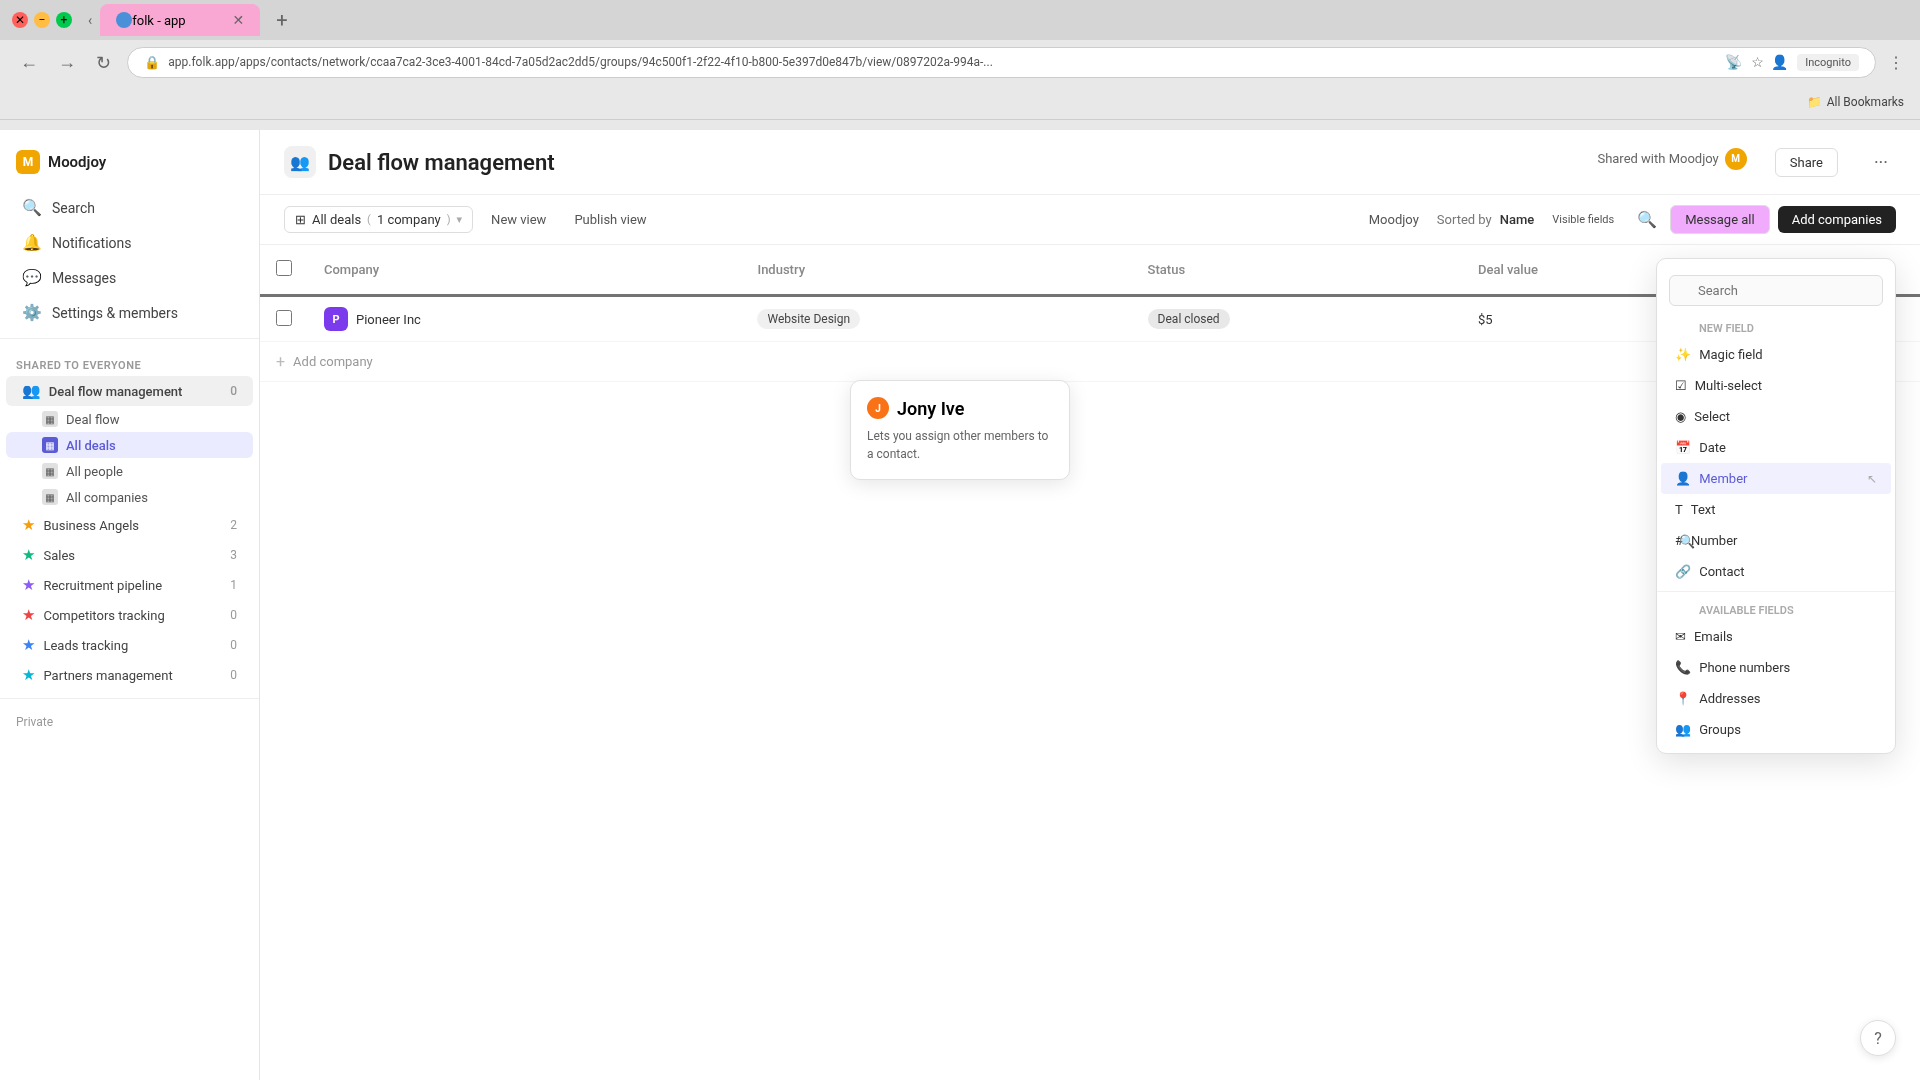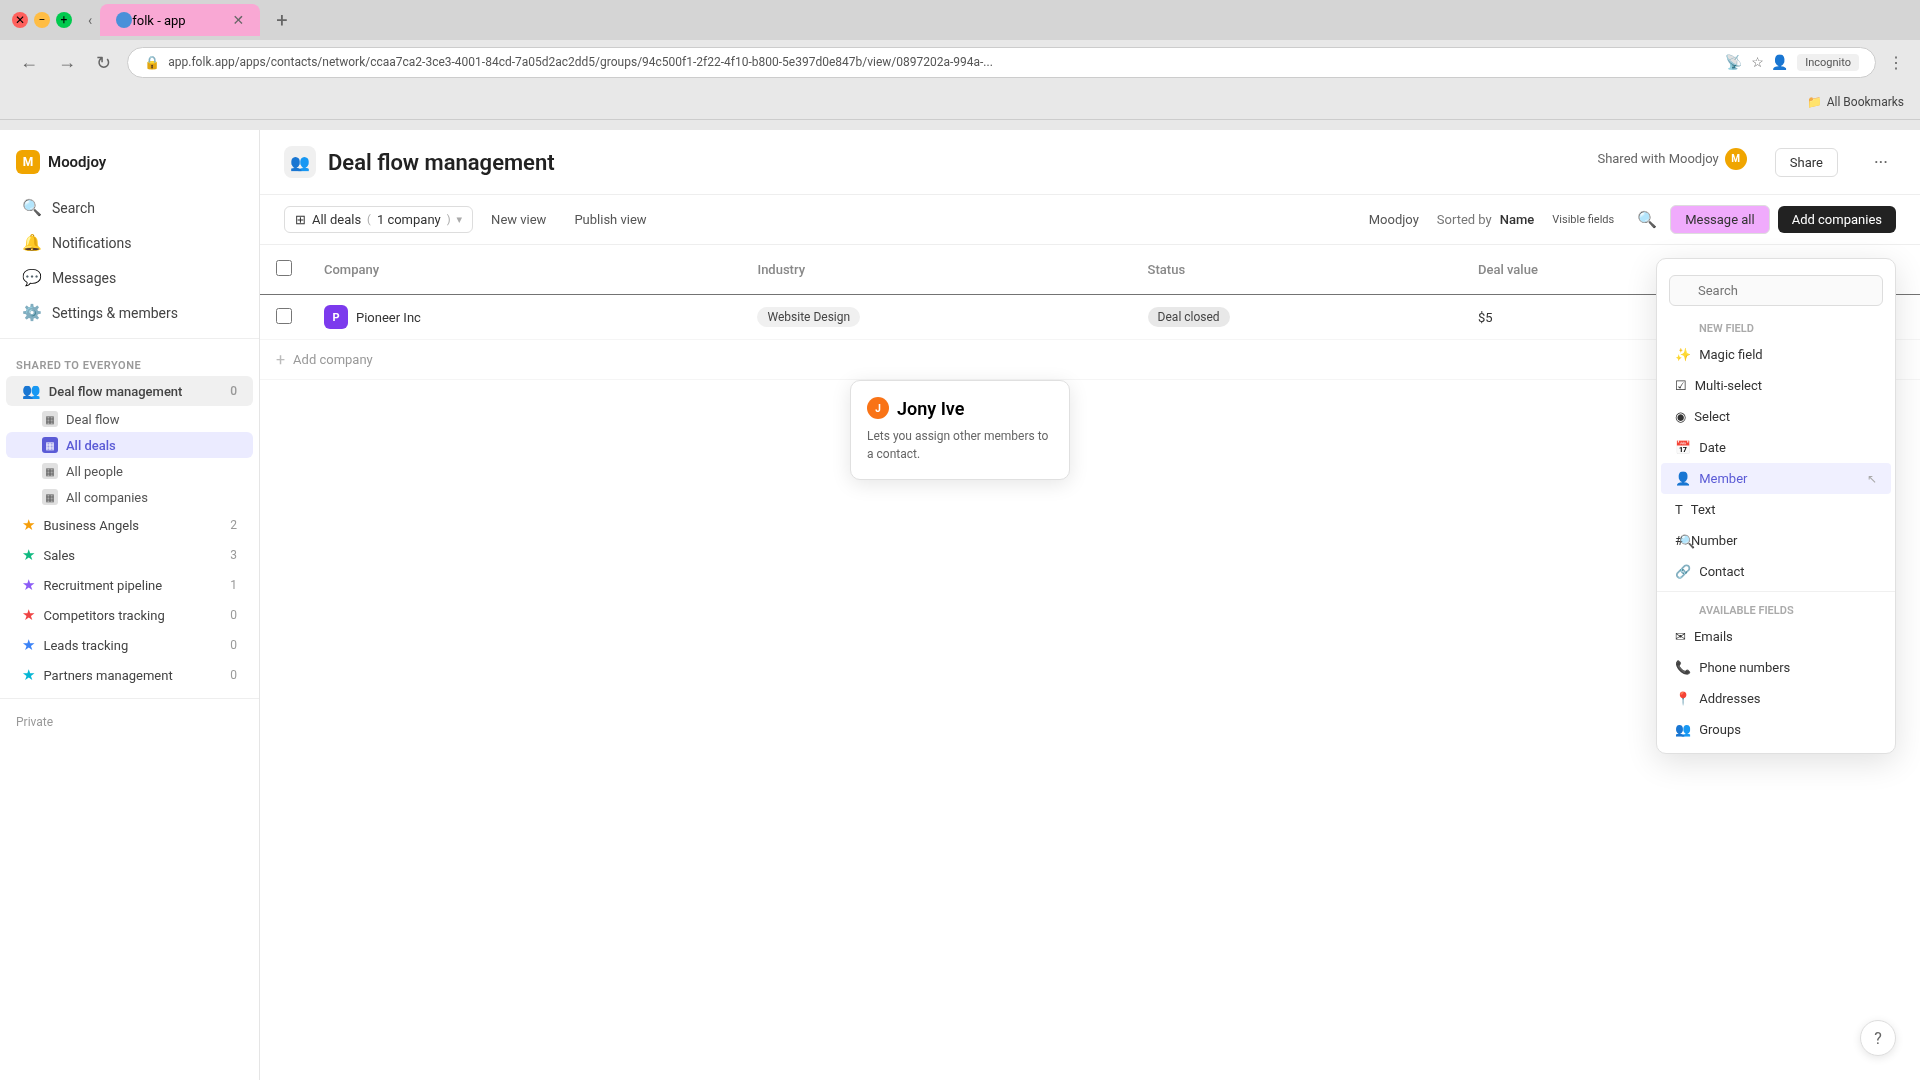--- a/index.html
+++ b/index.html
@@ -71,21 +71,21 @@
     .sort-label { font-size: 13px; color: #777; }
     .sort-value { font-size: 13px; color: #333; font-weight: 500; }
     .visible-fields-btn { background: none; border: none; font-size: 11px; color: #555; cursor: pointer; padding: 5px 10px; }
     .search-icon-btn { background: none; border: none; font-size: 16px; color: #555; cursor: pointer; padding: 5px; }
     .message-all-btn { background: #f0abfc; border: 1px solid #ddd; border-radius: 6px; padding: 6px 14px; font-size: 13px; cursor: pointer; color: #333; }
     .add-companies-btn { background: #222; color: white; border: none; border-radius: 6px; padding: 6px 14px; font-size: 13px; cursor: pointer; }
 
     
     .table-container { flex: 1; overflow: auto; }
     table { width: 100%; border-collapse: collapse; }
-    thead tr { border-bottom: 1px solid #737373; }
+    thead tr { border-bottom: 3px solid #737373; }
     th { padding: 10px 16px; text-align: left; font-size: 13px; font-weight: 500; color: #888; background: white; position: sticky; top: 0; z-index: 1; white-space: nowrap; }
     td { padding: 10px 16px; font-size: 13px; color: #333; border-bottom: 1px solid #f5f5f5; vertical-align: middle; }
     .checkbox { width: 16px; height: 16px; border: 1px solid #ccc; border-radius: 3px; cursor: pointer; }
     .company-cell { display: flex; align-items: center; gap: 8px; }
     .company-avatar { width: 24px; height: 24px; background: #7c3aed; border-radius: 6px; display: flex; align-items: center; justify-content: center; color: white; font-size: 11px; font-weight: bold; }
     .industry-badge { background: #f0f0f0; border-radius: 12px; padding: 3px 10px; font-size: 12px; color: #444; display: inline-block; }
     .status-badge { background: #e8e8e8; border-radius: 12px; padding: 3px 10px; font-size: 12px; color: #444; display: inline-block; }
     .deal-value-cell { color: #333; font-size: 13px; }
     .add-col-btn { background: none; border: none; font-size: 18px; color: #aaa; cursor: pointer; padding: 4px 12px; }
     .add-company-row { padding: 10px 16px; display: flex; align-items: center; gap: 8px; font-size: 13px; color: #999; cursor: pointer; border-bottom: 1px solid #f5f5f5; }

